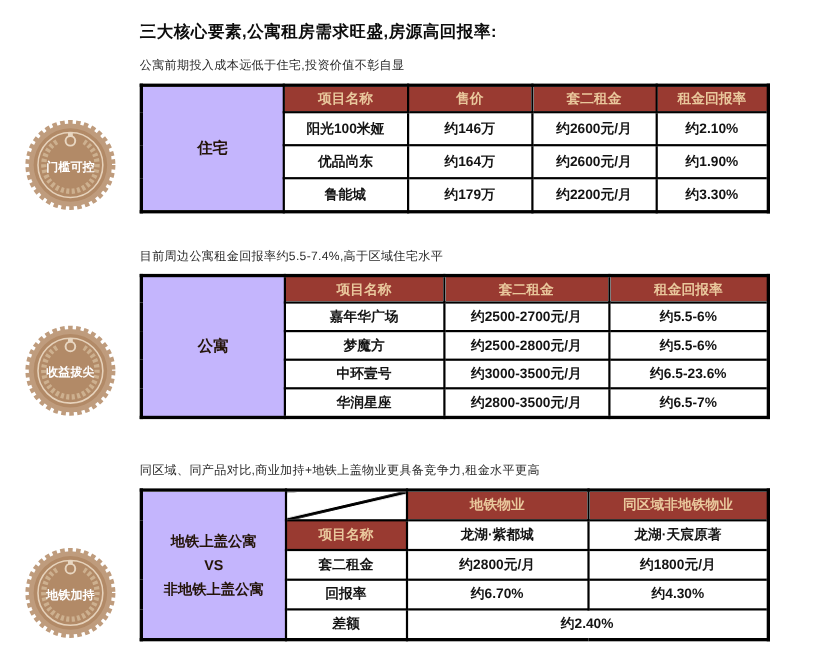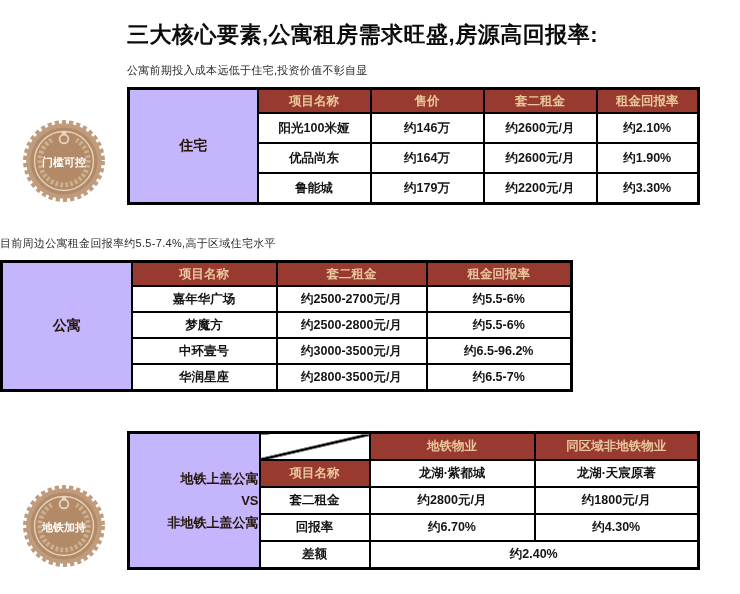--- a/index.html
+++ b/index.html
@@ -5,21 +5,21 @@
   html,body { margin:0; padding:0; }
   body {
     width:740px; height:594px; background:#ffffff;
     font-family:"Liberation Sans","DejaVu Sans",sans-serif;
     color:#111; overflow:hidden;
   }
   .page { position:relative; width:740px; height:594px; }
 
   .title {
     margin:20px 0 0 127px;
-    font-size:22px; font-weight:bold; color:#0c0c0c;
+    font-size:15px; font-weight:bold; color:#0c0c0c;
     letter-spacing:0.5px;
   }
 
   .section { display:flex; }
   .sec-1 { margin-top:13px; }
   .sec-2 { margin-top:31px; }
   .sec-3 { margin-top:39px; }
 
   .badge-col { width:127px; flex:0 0 127px; display:flex; justify-content:center; align-items:flex-end; }
   .badge { width:88px; height:88px; }
@@ -54,21 +54,21 @@
   td.subhead { background:#fff; color:#141414; font-size:12.5px; font-weight:600; }
 
   .t1 td.data, .t1 th.rowdata { height:28px; }
   .t2 td.data { height:24px; }
   .t3 td, .t3 th { height:25px; }
 
   td.diag {
     background:linear-gradient(to bottom right,#fff 46.5%,#000 48%,#000 52%,#fff 53.5%);
   }
 
-  .vs-label span { display:block; line-height:22px; font-size:13px;text-align:right; }
+  .vs-label span { display:block; line-height:22px; font-size:13px; }
 </style>
 </head>
 <body>
 
 <div class="page">
 
   <div class="title">三大核心要素,公寓租房需求旺盛,房源高回报率:</div>
 
   <div class="section sec-1">
     <div class="badge-col">
@@ -117,20 +117,31 @@
           <td class="data">约179万</td>
           <td class="data">约2200元/月</td>
           <td class="data">约3.30%</td>
         </tr>
       </tbody>
         </table>
     </div>
   </div>
 
   <div class="section sec-2">
+    <div class="badge-col">
+      <svg class="badge off-2" viewBox="0 0 100 100">
+        <circle cx="50" cy="50" r="43" fill="#bf9c7d" stroke="#bf9c7d" stroke-width="7" stroke-dasharray="4.6 3.4"></circle>
+        <circle cx="50" cy="50" r="38" fill="#b28a67"></circle>
+        <circle cx="50" cy="50" r="33.5" fill="none" stroke="#e6d2bb" stroke-width="1.6"></circle>
+        <path d="M36 26 A27.5 27.5 0 1 0 64 26" fill="none" stroke="#cdb08f" stroke-width="5.5" stroke-dasharray="3.2 2.4"></path>
+        <circle cx="50" cy="25" r="5" fill="none" stroke="#e8d6c1" stroke-width="2"></circle>
+        <rect x="47.5" y="16.5" width="5" height="4" fill="#e8d6c1"></rect>
+        <text x="50" y="56" text-anchor="middle" font-size="12.5" font-weight="bold" fill="#ffffff">收益拔尖</text>
+      </svg>
+    </div>
     <div class="body">
       <div class="subtitle">目前周边公寓租金回报率约5.5-7.4%,高于区域住宅水平</div>
       <table class="t2">
         <colgroup>
             <col style="width:130px">
             <col style="width:145px">
             <col style="width:150px">
             <col style="width:145px">
           </colgroup>
         <tbody>
@@ -146,21 +157,21 @@
           <td class="data">约5.5-6%</td>
         </tr>
         <tr>
           <td class="data">梦魔方</td>
           <td class="data">约2500-2800元/月</td>
           <td class="data">约5.5-6%</td>
         </tr>
         <tr>
           <td class="data">中环壹号</td>
           <td class="data">约3000-3500元/月</td>
-          <td class="data">约6.5-96.2%</td>
+          <td class="data">约6.5-23.6%</td>
         </tr>
         <tr>
           <td class="data">华润星座</td>
           <td class="data">约2800-3500元/月</td>
           <td class="data">约6.5-7%</td>
         </tr>
       </tbody>
         </table>
     </div>
   </div>
@@ -171,20 +182,21 @@
         <circle cx="50" cy="50" r="43" fill="#bf9c7d" stroke="#bf9c7d" stroke-width="7" stroke-dasharray="4.6 3.4"></circle>
         <circle cx="50" cy="50" r="38" fill="#b28a67"></circle>
         <circle cx="50" cy="50" r="33.5" fill="none" stroke="#e6d2bb" stroke-width="1.6"></circle>
         <path d="M36 26 A27.5 27.5 0 1 0 64 26" fill="none" stroke="#cdb08f" stroke-width="5.5" stroke-dasharray="3.2 2.4"></path>
         <circle cx="50" cy="25" r="5" fill="none" stroke="#e8d6c1" stroke-width="2"></circle>
         <rect x="47.5" y="16.5" width="5" height="4" fill="#e8d6c1"></rect>
         <text x="50" y="56" text-anchor="middle" font-size="12.5" font-weight="bold" fill="#ffffff">地铁加持</text>
       </svg>
     </div>
     <div class="body">
+      <div class="subtitle">同区域、同产品对比,商业加持+地铁上盖物业更具备竞争力,租金水平更高</div>
       <table class="t3">
         <colgroup>
             <col style="width:131px">
             <col style="width:110px">
             <col style="width:165px">
             <col style="width:164px">
           </colgroup>
         <tbody>
             <tr>
           <td class="rowlabel vs-label" rowspan="5">

